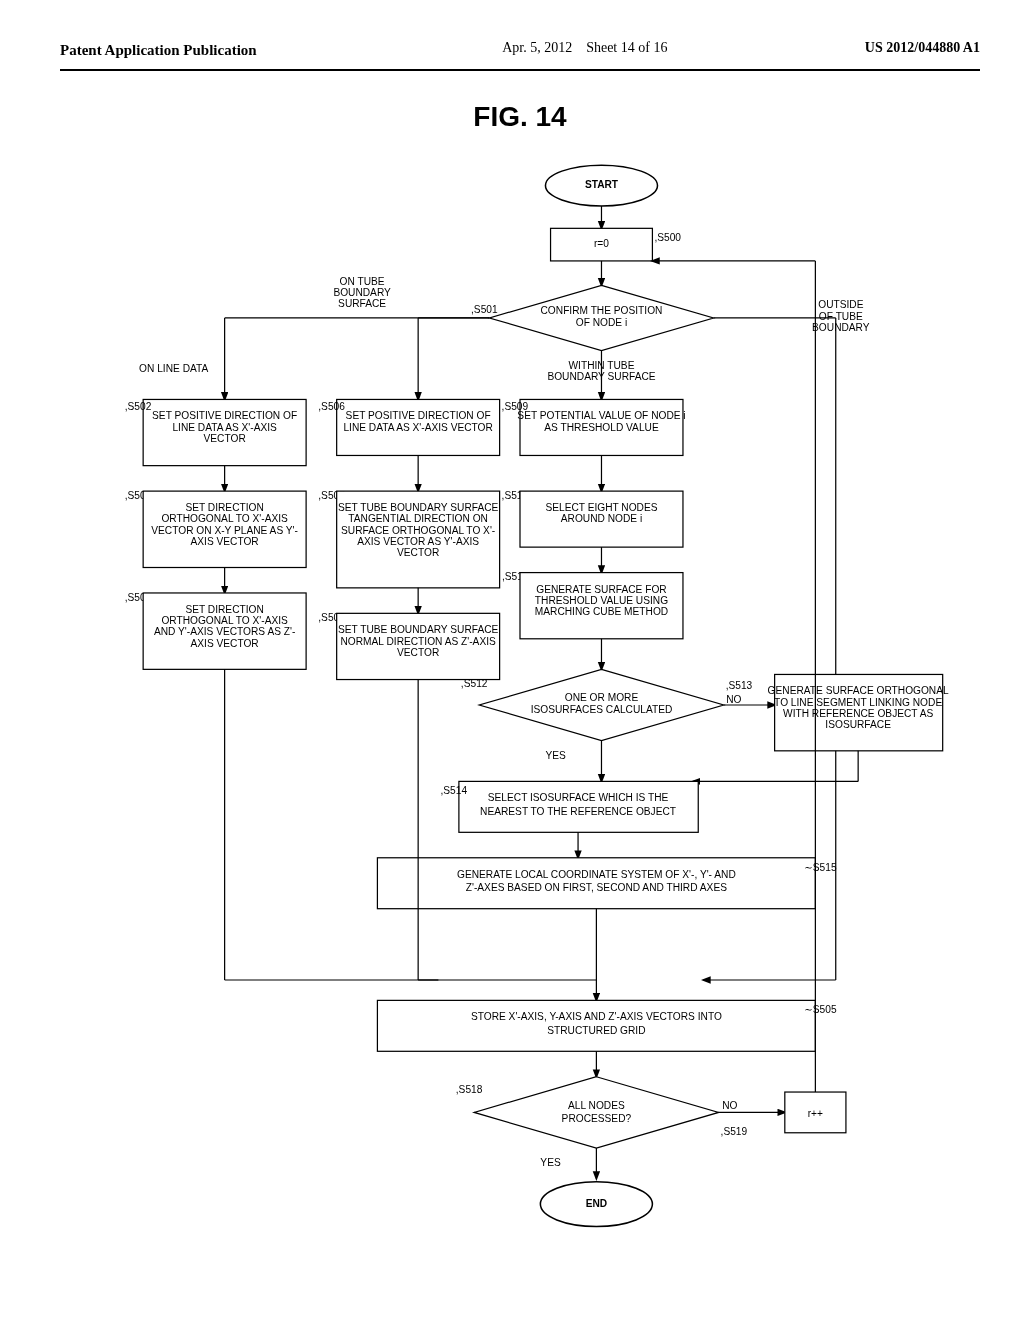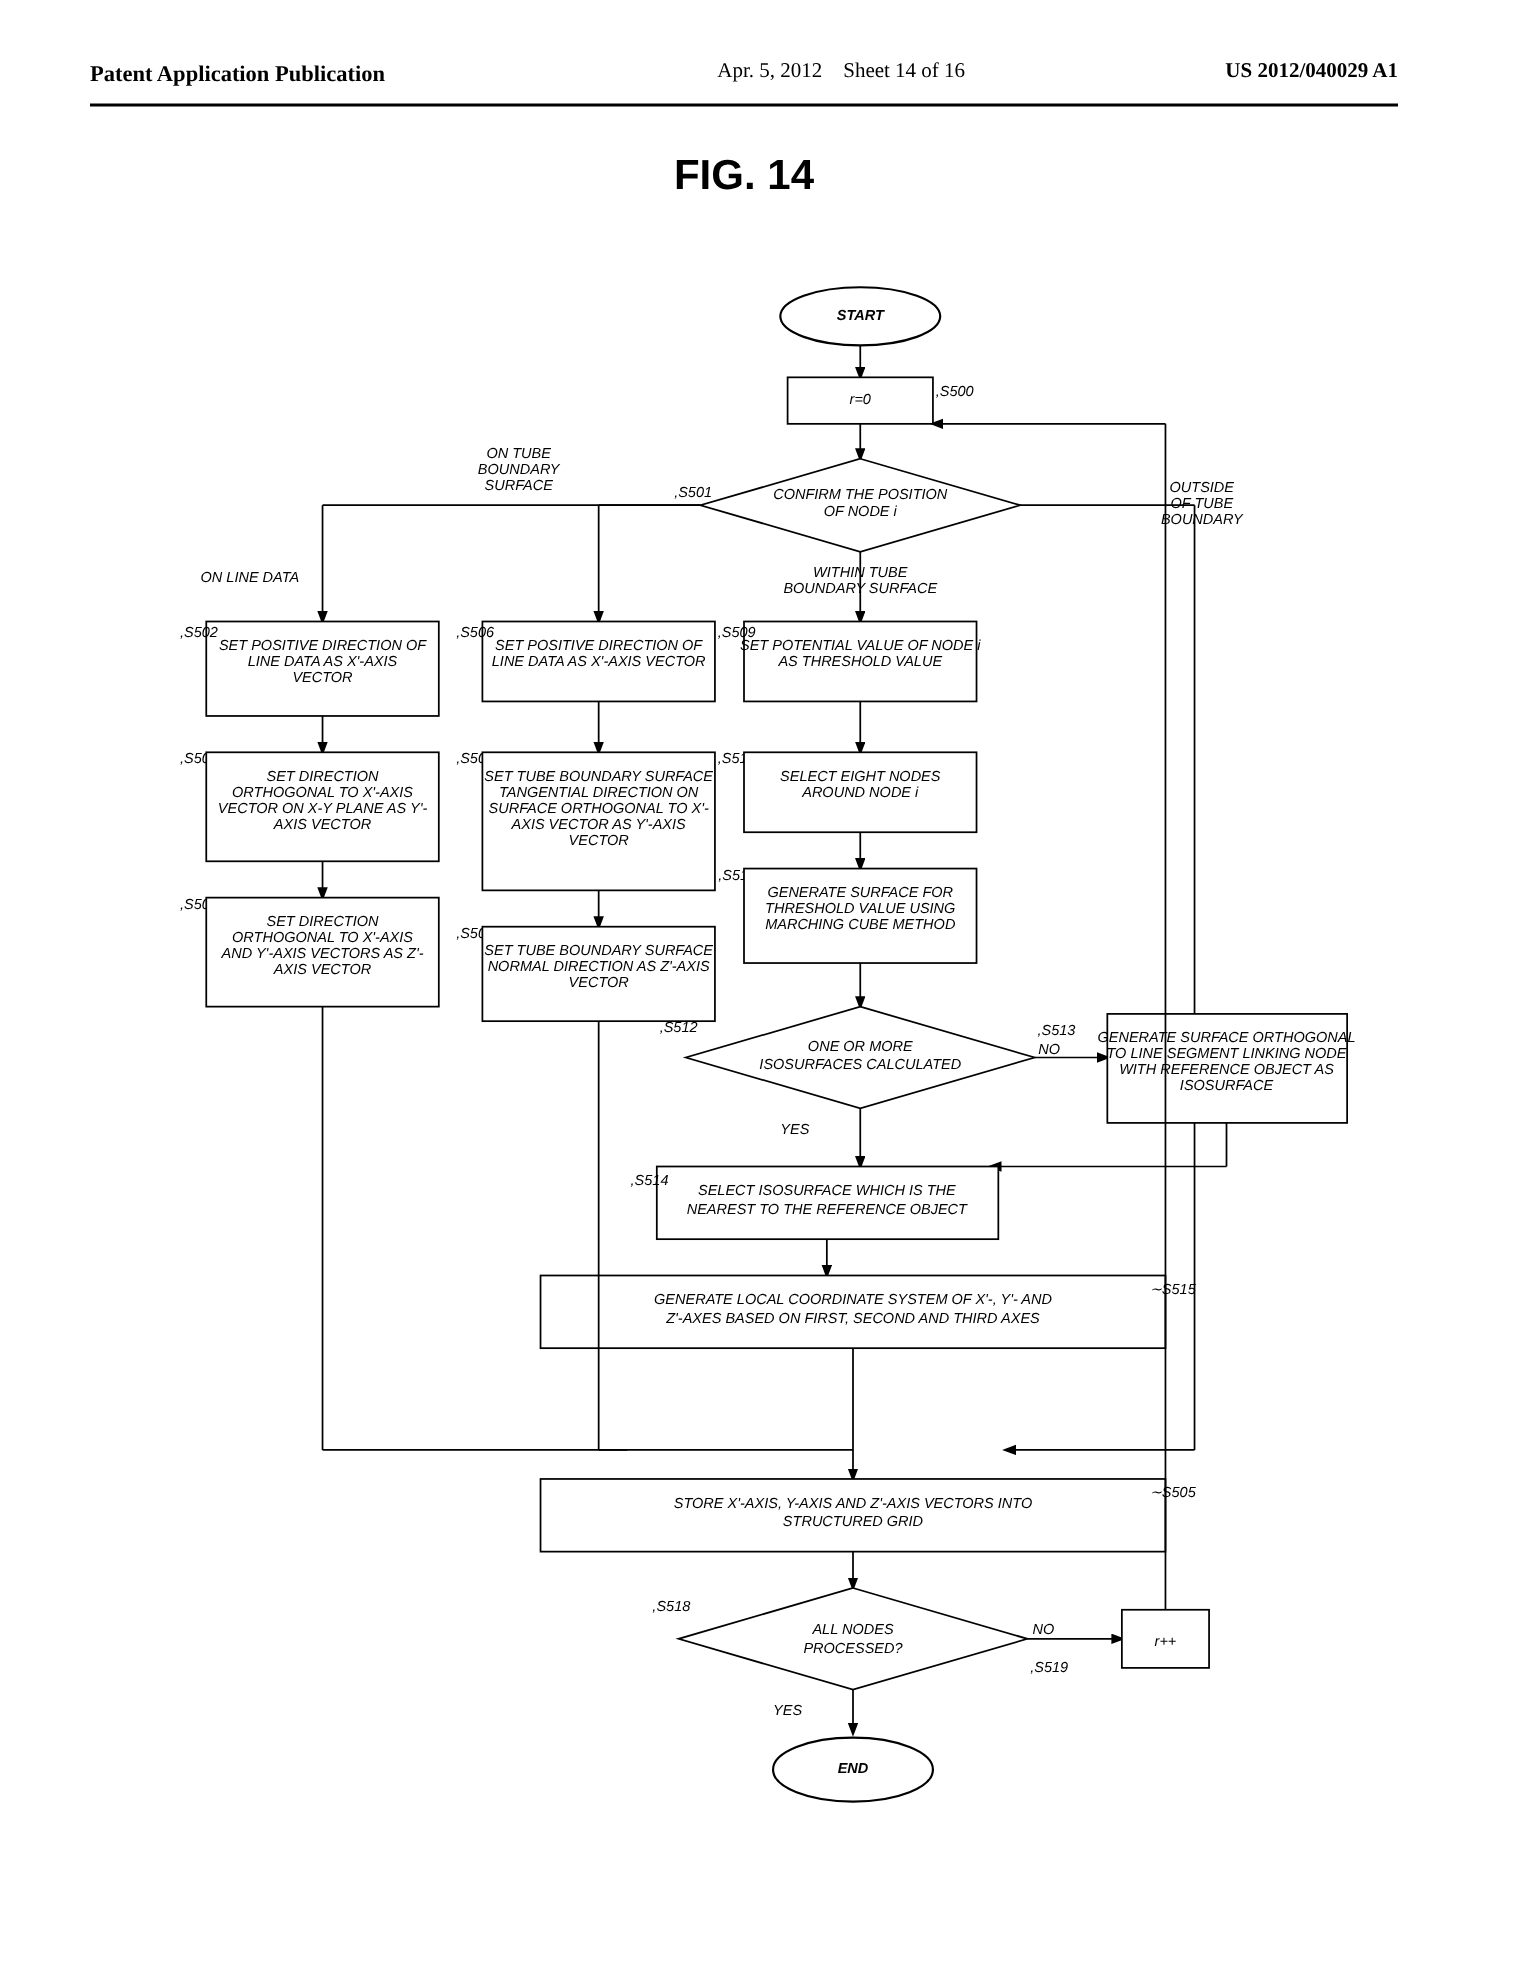--- a/index.html
+++ b/index.html
@@ -6,21 +6,21 @@
     body {
       width: 1024px;
       min-height: 1320px;
       background: #fff;
       font-family: 'Times New Roman', Times, serif;
       color: #000;
     }
     .page {
       width: 1024px;
       min-height: 1320px;
-      padding: 40px 92px 40px 60px;
+      padding: 40px 44px 40px 60px;
       position: relative;
     }
     .header {
       display: flex;
       justify-content: space-between;
       align-items: flex-start;
       border-bottom: 2px solid #000;
       padding-bottom: 8px;
       margin-bottom: 30px;
     }
@@ -43,21 +43,20 @@
       text-align: center;
       font-size: 28px;
       font-weight: bold;
       margin-bottom: 22px;
       font-family: Arial, sans-serif;
     }
     .diagram-area {
       position: relative;
       width: 100%;
       height: 1100px;
-      font-style: italic;
     }
     svg {
       width: 100%;
       height: 100%;
     }
     .flow-text {
       font-family: Arial, sans-serif;
       font-size: 10px;
       text-anchor: middle;
       dominant-baseline: middle;
@@ -66,21 +65,21 @@
 </head>
 <body>
 
 <div class="page">
   <div class="header">
     <div class="header-left">Patent Application Publication</div>
     <div class="header-center">
       <span>Apr. 5, 2012</span>&nbsp;&nbsp;&nbsp;
       <span>Sheet 14 of 16</span>
     </div>
-    <div class="header-right">US 2012/040029 A1</div>
+    <div class="header-right">US 2012/044880 A1</div>
   </div>
 
   <div class="fig-title">FIG. 14</div>
 
   <div class="diagram-area">
     <svg viewBox="0 0 900 1080" xmlns="http://www.w3.org/2000/svg">
 
       <defs>
         <marker id="arrow" markerWidth="8" markerHeight="8" refX="6" refY="3" orient="auto">
           <path d="M0,0 L0,6 L8,3 z" fill="#000"></path>

